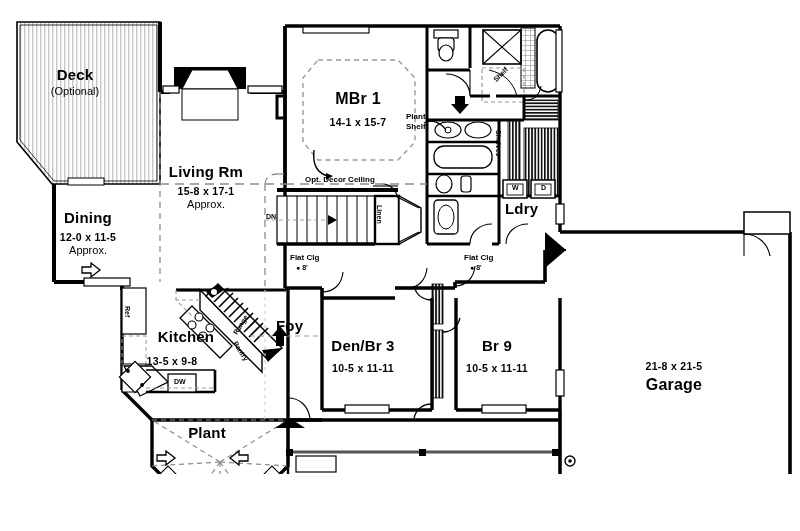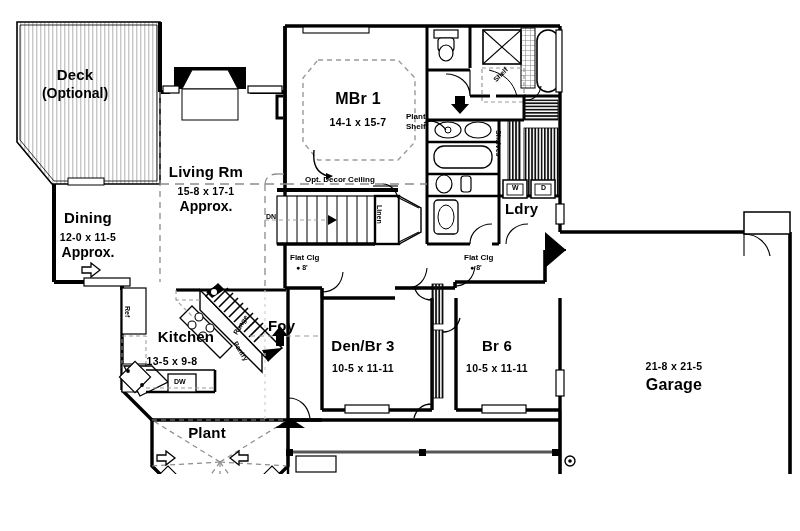--- a/index.html
+++ b/index.html
@@ -3,21 +3,21 @@
 <meta charset="utf-8">
 <style>
   html,body{margin:0;padding:0;background:#ffffff;}
   body{font-family:"Liberation Sans",sans-serif;}
   #plan{position:relative;width:800px;height:474px;background:#fff;overflow:hidden;}
   #plan svg{position:absolute;top:0;left:0;}
   .lbl{position:absolute;color:#000;white-space:nowrap;font-family:"Liberation Sans",sans-serif;font-weight:bold;}
   .room-name{font-size:15px;letter-spacing:.2px;}
   .room-name.big{font-size:16px;}
   .dim{font-size:10.5px;font-weight:bold;letter-spacing:.3px;}
-  .approx{font-size:14px;font-weight:bold;}
+  .approx{font-size:11px;font-weight:normal;}
   .tiny{font-size:7px;font-weight:bold;}
   .note{font-size:8px;font-weight:bold;}
   .ctr{transform:translateX(-50%);}
 </style>
 </head>
 <body>
 
 <div id="plan">
 
 <svg width="800" height="531" viewBox="0 0 800 531">
@@ -362,26 +362,26 @@
 <div class="lbl note" style="left:464px;top:253px;">Flat Clg</div>
 <div class="lbl tiny" style="left:470px;top:264px;">● 8'</div>
 
 <div class="lbl room-name ctr" style="left:186px;top:328px;">Kitchen</div>
 <div class="lbl dim ctr" style="left:172px;top:355px;">13-5 x 9-8</div>
 <div class="lbl tiny" style="left:131px;top:306px;transform:rotate(90deg);transform-origin:left top;">Ref</div>
 <div class="lbl tiny" style="left:232px;top:332px;transform:rotate(-58deg);transform-origin:left top;">Range</div>
 <div class="lbl tiny" style="left:238px;top:340px;transform:rotate(58deg);transform-origin:left top;">Pantry</div>
 <div class="lbl tiny" style="left:174px;top:378px;">DW</div>
 
-<div class="lbl room-name" style="left:268px;top:317px;">Foy</div>
+<div class="lbl room-name" style="left:276px;top:317px;">Foy</div>
 
 <div class="lbl room-name ctr" style="left:363px;top:337px;">Den/Br 3</div>
 <div class="lbl dim ctr" style="left:363px;top:362px;">10-5 x 11-11</div>
 
-<div class="lbl room-name ctr" style="left:497px;top:337px;">Br 6</div>
+<div class="lbl room-name ctr" style="left:497px;top:337px;">Br 9</div>
 <div class="lbl dim ctr" style="left:497px;top:362px;">10-5 x 11-11</div>
 
 <div class="lbl room-name ctr" style="left:207px;top:424px;">Plant</div>
 <div class="lbl dim ctr" style="left:207px;top:476px;text-align:right;">10-5 x 9-0</div>
 <div style="position:absolute;left:155px;top:450px;">
   <svg width="22" height="16">
         <polygon points="2,5 11,5 11,1 20,8 11,15 11,11 2,11" fill="#fff" stroke="#000" stroke-width="1.3"></polygon>
       </svg>
 </div>
 <div style="position:absolute;left:228px;top:450px;">

